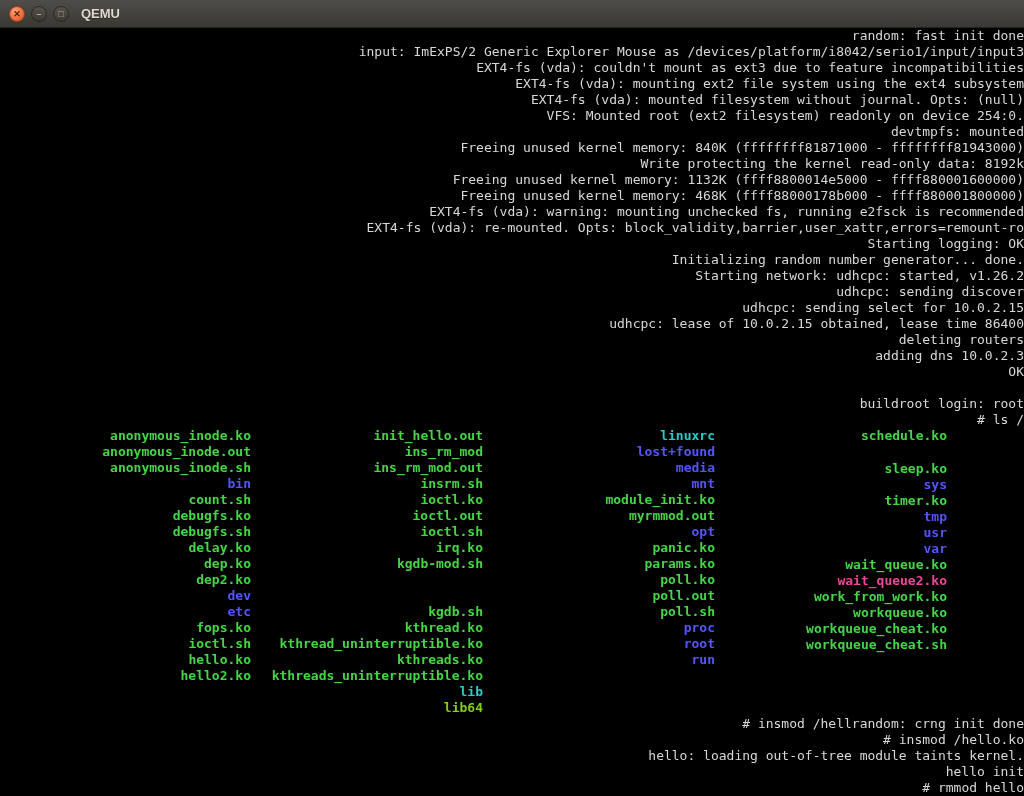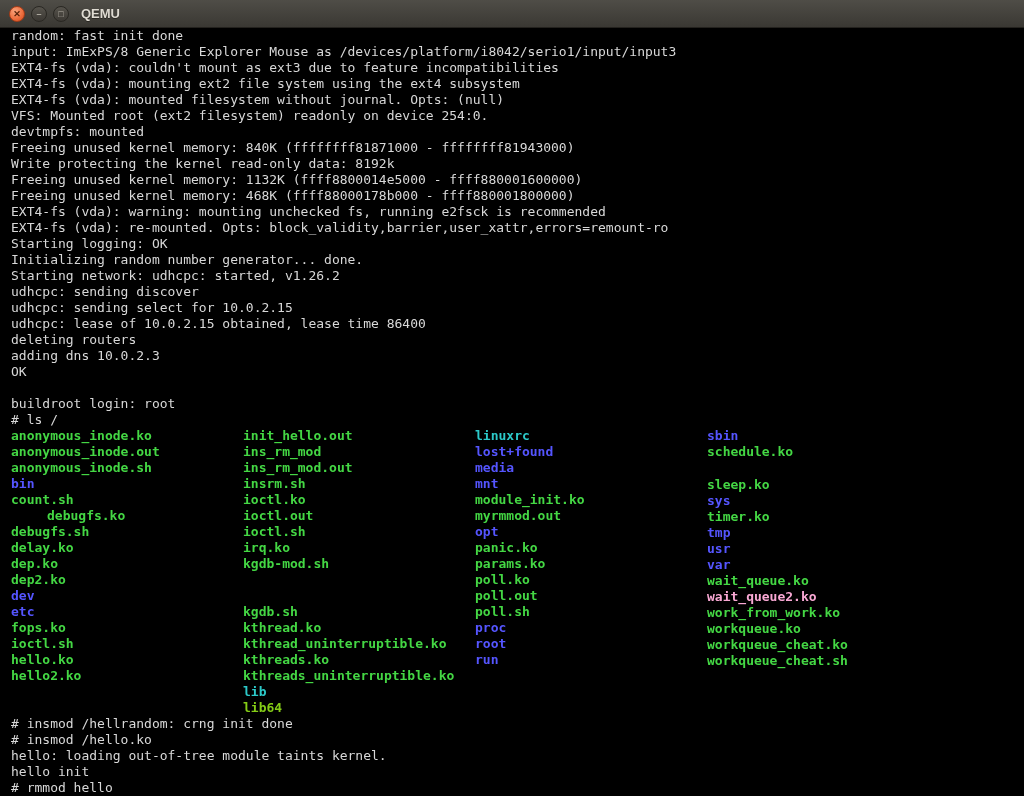--- a/index.html
+++ b/index.html
@@ -34,23 +34,24 @@
     font: bold 13px "Liberation Sans", sans-serif;
     margin-left: 6px;
     text-shadow: 0 1px 0 #2a2823;
   }
   .terminal {
     position: absolute; top: 28px; left: 0;
     width: 1024px; height: 768px;
     background: #000;
     font: 13px/16px "DejaVu Sans Mono", monospace;
     color: #d8d8d8;
-    padding-left: 11px;
+    padding-left: 19px;
     cursor: text;
     overflow: hidden;
+    text-align: right;
   }
   .line { height: 16px; white-space: pre; }
   .ls-grid { display: flex; }
   .ls-col { width: 232px; flex: 0 0 auto; }
   .ls-item { height: 16px; white-space: pre; font-weight: bold; }
   .cursor {
     display: inline-block; width: 8px; height: 13px;
     background: #d8d8d8; vertical-align: -2px;
   }
 </style>
@@ -65,21 +66,21 @@
     <span class="wbtn plain">
       <span>–</span>
     </span>
     <span class="wbtn plain">
       <span>□</span>
     </span>
     <span class="title">QEMU</span>
   </div>
   <div class="terminal" id="terminal">
       <div class="line">random: fast init done</div>
-      <div class="line">input: ImExPS/8 Generic Explorer Mouse as /devices/platform/i8042/serio1/input/input3</div>
+      <div class="line">input: ImExPS/2 Generic Explorer Mouse as /devices/platform/i8042/serio1/input/input3</div>
       <div class="line">EXT4-fs (vda): couldn't mount as ext3 due to feature incompatibilities</div>
       <div class="line">EXT4-fs (vda): mounting ext2 file system using the ext4 subsystem</div>
       <div class="line">EXT4-fs (vda): mounted filesystem without journal. Opts: (null)</div>
       <div class="line">VFS: Mounted root (ext2 filesystem) readonly on device 254:0.</div>
       <div class="line">devtmpfs: mounted</div>
       <div class="line">Freeing unused kernel memory: 840K (ffffffff81871000 - ffffffff81943000)</div>
       <div class="line">Write protecting the kernel read-only data: 8192k</div>
       <div class="line">Freeing unused kernel memory: 1132K (ffff8800014e5000 - ffff880001600000)</div>
       <div class="line">Freeing unused kernel memory: 468K (ffff88000178b000 - ffff880001800000)</div>
       <div class="line">EXT4-fs (vda): warning: mounting unchecked fs, running e2fsck is recommended</div>
@@ -144,30 +145,29 @@
           <div class="ls-item" style="color: rgb(68, 215, 68);">panic.ko</div>
           <div class="ls-item" style="color: rgb(68, 215, 68);">params.ko</div>
           <div class="ls-item" style="color: rgb(68, 215, 68);">poll.ko</div>
           <div class="ls-item" style="color: rgb(68, 215, 68);">poll.out</div>
           <div class="ls-item" style="color: rgb(68, 215, 68);">poll.sh</div>
           <div class="ls-item" style="color: rgb(85, 85, 255);">proc</div>
           <div class="ls-item" style="color: rgb(85, 85, 255);">root</div>
           <div class="ls-item" style="color: rgb(85, 85, 255);">run</div>
         </div>
         <div class="ls-col">
-          <div class="ls-item" style="color: rgb(85, 85, 255);">sbin</div>
           <div class="ls-item" style="color: rgb(68, 215, 68);">schedule.ko</div>
           <div class="ls-item" style="color: rgb(68, 215, 68); margin-top: 17px;">sleep.ko</div>
           <div class="ls-item" style="color: rgb(85, 85, 255);">sys</div>
           <div class="ls-item" style="color: rgb(68, 215, 68);">timer.ko</div>
           <div class="ls-item" style="color: rgb(85, 85, 255);">tmp</div>
           <div class="ls-item" style="color: rgb(85, 85, 255);">usr</div>
           <div class="ls-item" style="color: rgb(85, 85, 255);">var</div>
           <div class="ls-item" style="color: rgb(68, 215, 68);">wait_queue.ko</div>
-          <div class="ls-item" style="color: #f9a8d4;">wait_queue2.ko</div>
+          <div class="ls-item" style="color: #ec4899;">wait_queue2.ko</div>
           <div class="ls-item" style="color: rgb(68, 215, 68);">work_from_work.ko</div>
           <div class="ls-item" style="color: rgb(68, 215, 68);">workqueue.ko</div>
           <div class="ls-item" style="color: rgb(68, 215, 68);">workqueue_cheat.ko</div>
           <div class="ls-item" style="color: rgb(68, 215, 68);">workqueue_cheat.sh</div>
         </div>
       </div>
       <div class="line"># insmod /hellrandom: crng init done</div>
       <div class="line"># insmod /hello.ko</div>
       <div class="line">hello: loading out-of-tree module taints kernel.</div>
       <div class="line">hello init</div>

